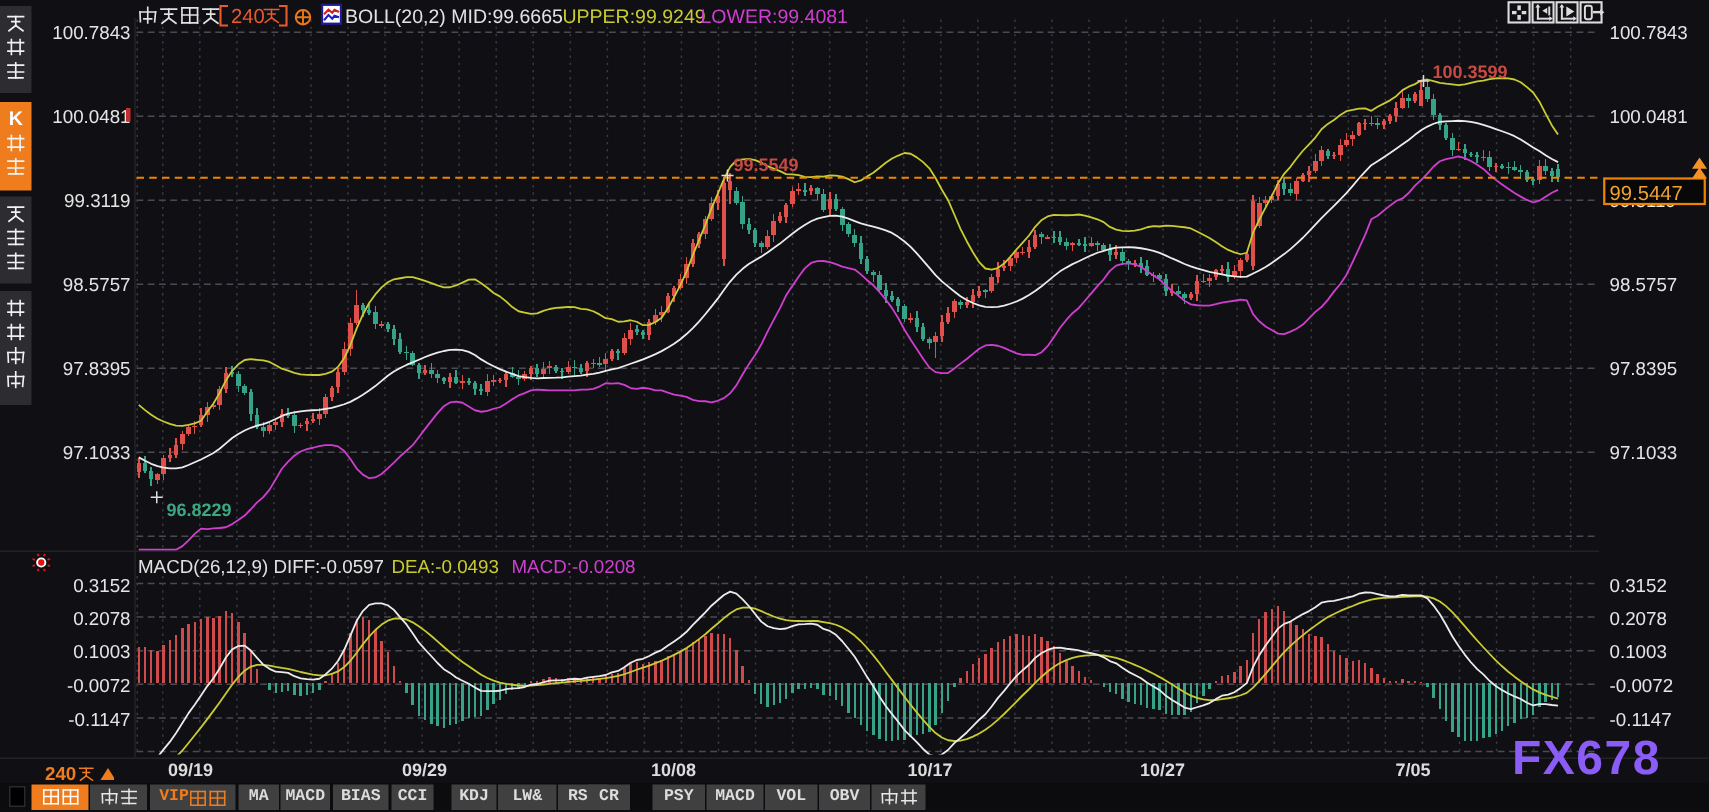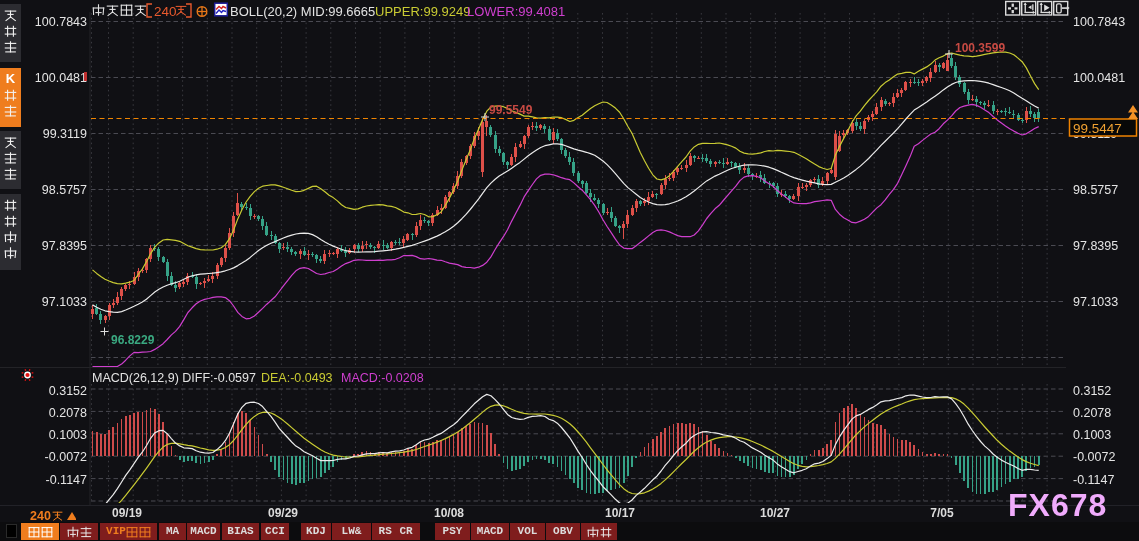--- a/index.html
+++ b/index.html
@@ -1,21 +1,21 @@
 <!DOCTYPE html>
 <html><head><meta charset="utf-8"><style>
 
 *{margin:0;padding:0;box-sizing:border-box}
 body{width:1139px;height:541px;background:#101014;overflow:hidden;position:relative;
  font-family:"Liberation Sans",sans-serif;}
 .abs{position:absolute}
 .tab{position:absolute;left:0;width:21px;background:#2c2c31;color:#e8e8e8;
  text-align:center;padding-top:3px}
 .tab.on{background:#ef7d1e;color:#fff}
-.btn{position:absolute;top:523px;height:17px;background:#7f1d1d;color:#dcdcdc;
+.btn{position:absolute;top:523px;height:17px;background:#404040;color:#dcdcdc;
  font-family:"Liberation Mono",monospace;font-size:11px;font-weight:bold;
  text-align:center;line-height:17px}
 .xlab{position:absolute;top:506px;color:#dcdcdc;font-size:12px;font-weight:bold;
  transform:translateX(-50%)}
 
 </style></head><body>
 <svg class="abs" style="left:0;top:0" width="1139" height="541">
 <defs>
       <clipPath id="cpm">
         <rect x="89" y="12" width="979" height="357"></rect>
@@ -1097,21 +1097,21 @@
         <path d="M40,12 L45,4 L50,12 Z" fill="#ef7d1e" transform="translate(-3,-1)"></path>
       </g>
     </svg></div>
 <div class="xlab" style="left:127px">09/19</div>
 <div class="xlab" style="left:283px">09/29</div>
 <div class="xlab" style="left:449px">10/08</div>
 <div class="xlab" style="left:620px">10/17</div>
 <div class="xlab" style="left:775px">10/27</div>
 <div class="xlab" style="left:942px">7/05</div>
 <div class="abs" style="left:0;top:505px;width:1139px;height:1px;background:#222228"></div>
-<div class="abs" style="left:1008px;top:487px;font-size:32px;font-weight:bold;color:#f0abfc;letter-spacing:1px">FX678</div>
+<div class="abs" style="left:1008px;top:487px;font-size:32px;font-weight:bold;color:#8b5cf6;letter-spacing:1px">FX678</div>
 <div class="abs" style="left:0;top:522px;width:1139px;height:19px;background:#0c0c0e"></div>
 <div class="abs" style="left:6px;top:524px;width:11px;height:14px;background:#000;border:1px solid #2a2a2a"></div>
 <div class="btn" style="left:21px;width:38px;background:#ef7d1e;color:#fff"><svg width="25" height="13" style="display:inline-block;vertical-align:middle">
       <g transform="translate(0,1)">
         <g transform="translate(0.0,0.0)" stroke="#ffffff" stroke-width="1.02" stroke-linecap="square">
           <line x1="1.2" y1="1.6" x2="10.8" y2="1.6"></line>
           <line x1="1.2" y1="10.8" x2="10.8" y2="10.8"></line>
           <line x1="1.2" y1="1.6" x2="1.2" y2="10.8"></line>
           <line x1="10.8" y1="1.6" x2="10.8" y2="10.8"></line>
           <line x1="1.2" y1="6.0" x2="10.8" y2="6.0"></line>

